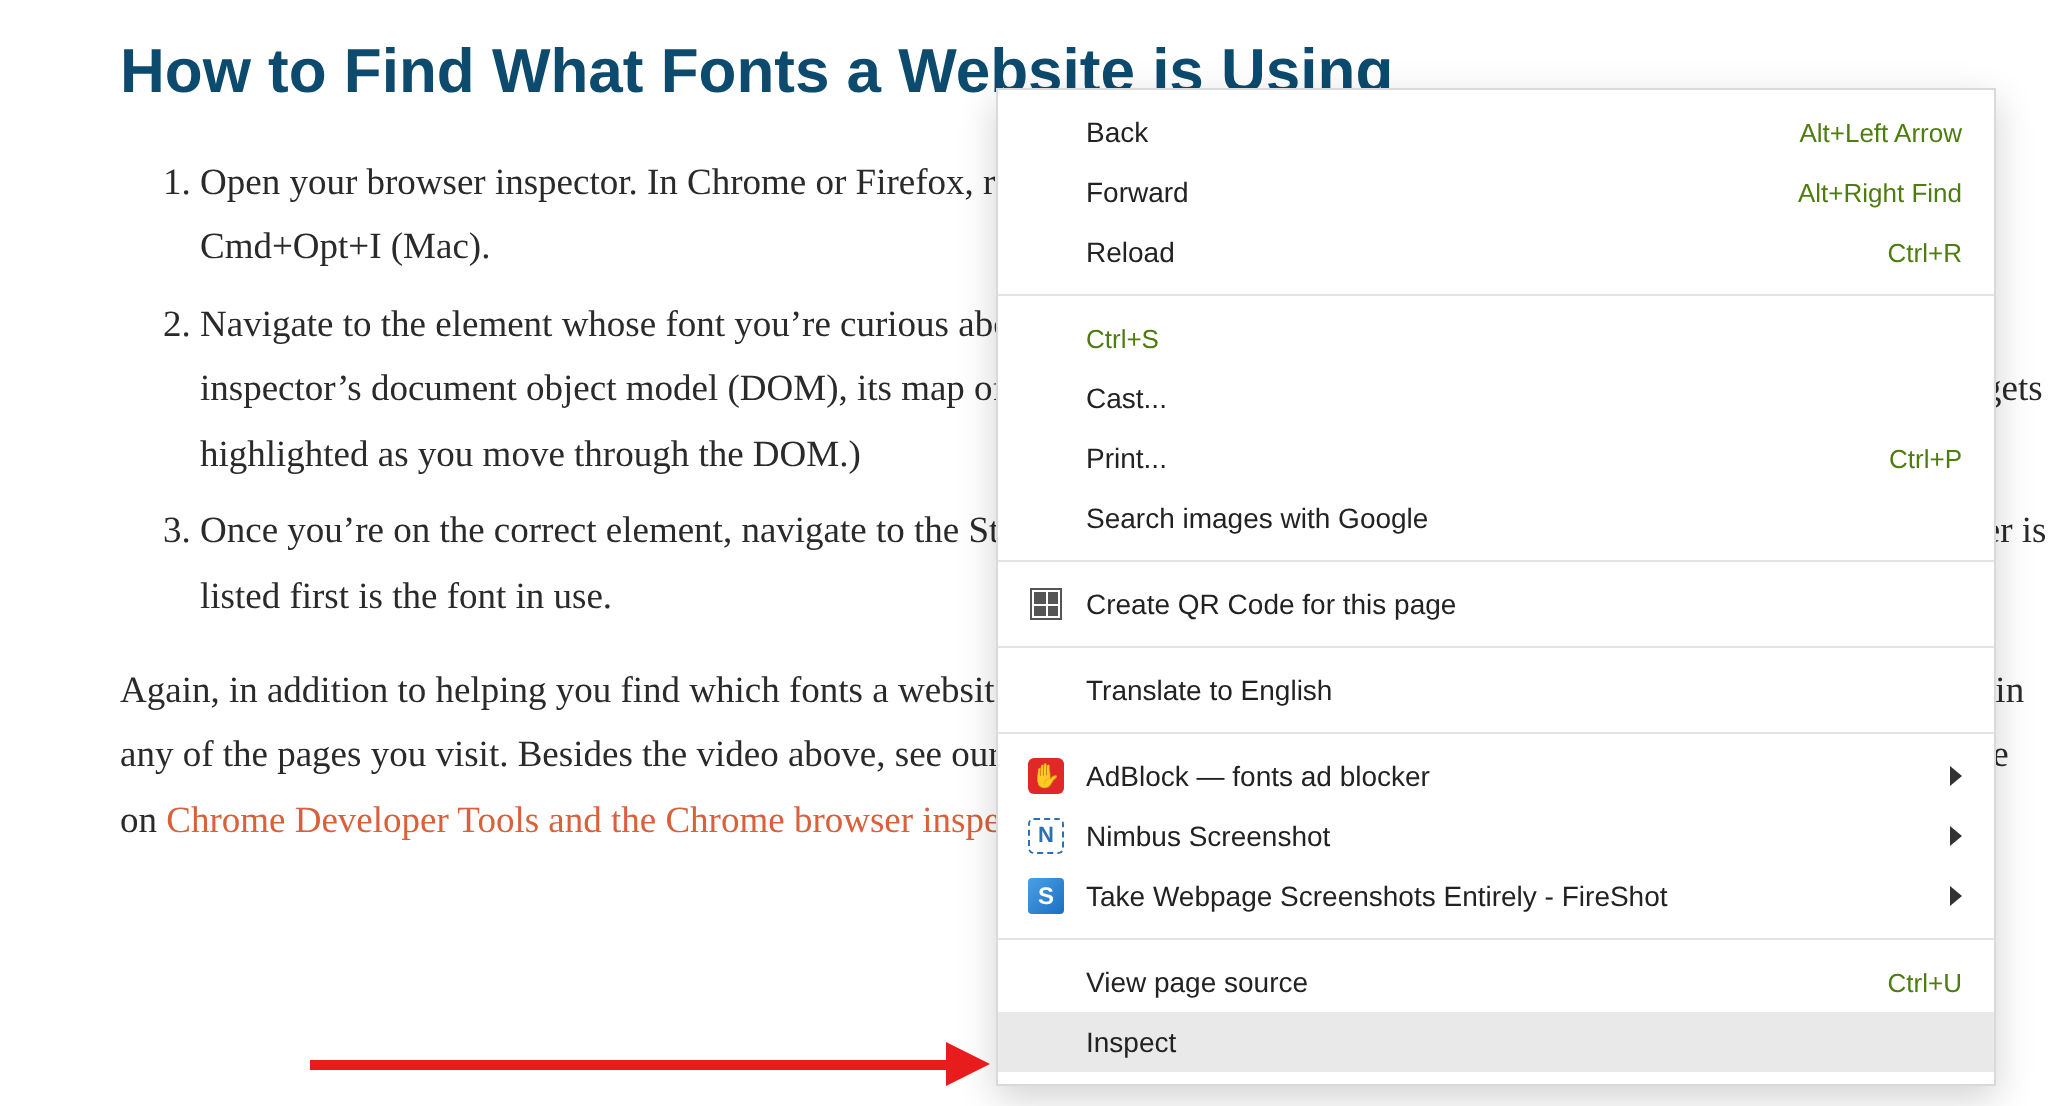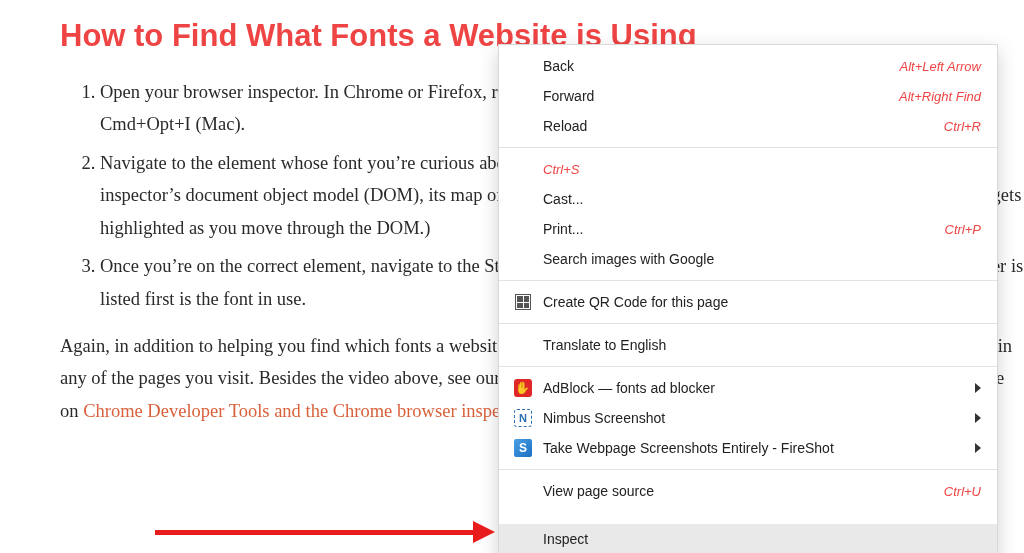--- a/index.html
+++ b/index.html
@@ -9,21 +9,21 @@
       width: 1024px;
       height: 553px;
       overflow: hidden;
       position: relative;
     }
     .article { padding: 18px 0 0 60px; }
     .article h1 {
       font-family: 'Segoe UI', Arial, sans-serif;
       font-weight: 800;
       font-size: 31px;
-      color: #ef4444;
+      color: #0c4a6e;
       margin-bottom: 22px;
     }
     .article ol {
       list-style: decimal;
       padding-left: 40px;
       color: #2a2a2a;
     }
     .article ol li {
       font-size: 18.5px;
       line-height: 1.75;
@@ -58,33 +58,33 @@
       color: #222;
       padding: 6px 0;
     }
     .ctx-item {
       display: flex;
       align-items: center;
       height: 30px;
       padding: 0 16px 0 14px;
       cursor: default;
     }
-    .ctx-item.highlight { background: #e9e9e9; margin-top: 18px; }
+    .ctx-item.highlight { background: #e9e9e9; }
     .ctx-icon {
       width: 20px;
       height: 20px;
       margin-right: 10px;
       flex-shrink: 0;
       display: inline-flex;
       align-items: center;
       justify-content: center;
     }
     .ctx-spacer { width: 30px; flex-shrink: 0; }
     .ctx-label { flex: 1; }
-    .ctx-shortcut { color: #ef4444; font-size: 13px; font-style: italic; }
+    .ctx-shortcut { color: #4d7c0f; font-size: 13px; }
     .ctx-sep {
       height: 1px;
       background: #e3e3e3;
       margin: 6px 0;
     }
     .ctx-submenu-arrow {
       width: 0; height: 0;
       border-top: 5px solid transparent;
       border-bottom: 5px solid transparent;
       border-left: 6px solid #333;

